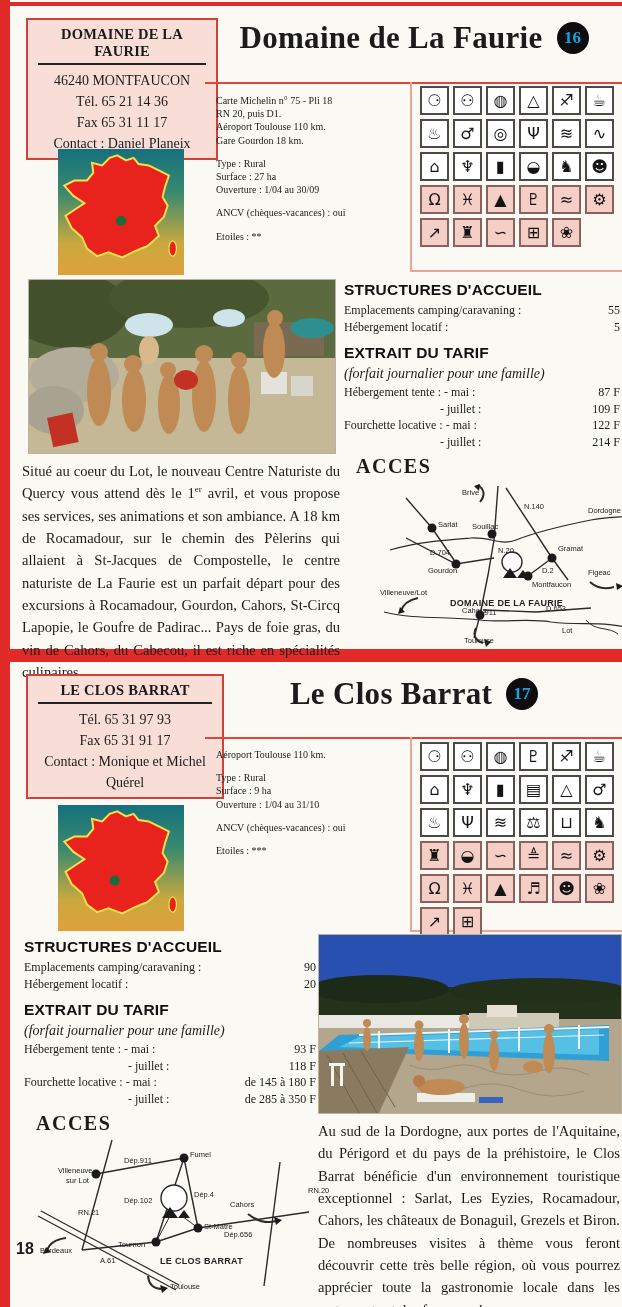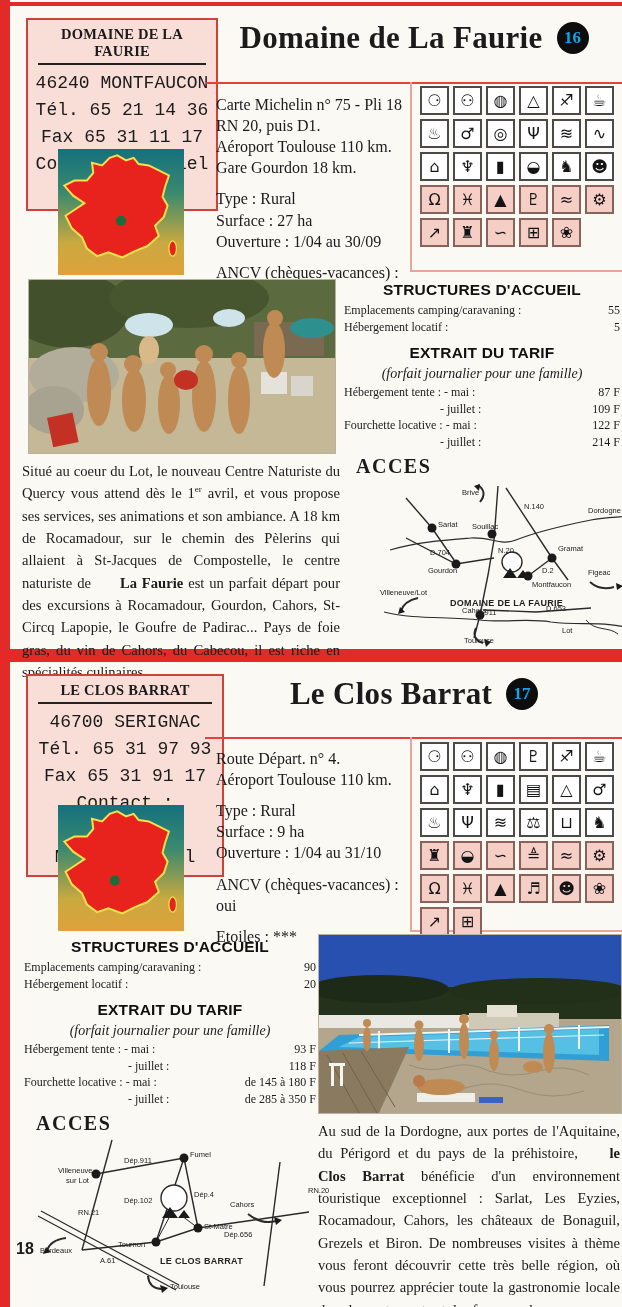--- a/index.html
+++ b/index.html
@@ -11,60 +11,60 @@
   .red-line-top{position:absolute;left:10px;top:2px;width:612px;height:4px;background:#e22a28;}
   .red-divider{position:absolute;left:0;top:649px;width:622px;height:13px;background:#e22a28;}
   .rule{position:absolute;height:2px;background:#e0443a;}
   .vrule{position:absolute;width:2px;background:#eba49b;}
   .hrule-pink{position:absolute;height:2px;background:#eba49b;}
 
   
   .card{position:absolute;background:#f9ded7;border:2px solid #cf423a;text-align:center;padding:6px 6px 4px;}
   .card .cname{font-weight:bold;font-size:14.5px;letter-spacing:.2px;border-bottom:2px solid #222;
                padding-bottom:3px;margin:0 4px 5px;}
-  .card .cline{font-size:18px;line-height:1.5;font-family:Liberation Mono, monospace;}
+  .card .cline{font-size:14px;line-height:1.5;}
 
   
   .title-row{position:absolute;display:flex;align-items:center;justify-content:center;gap:14px;}
   .big-title{font-size:31px;font-weight:bold;letter-spacing:.3px;white-space:nowrap;}
   .badge{width:32px;height:32px;border-radius:50%;background:#0d0d0d;color:#0ea5e9;display:flex;
          align-items:center;justify-content:center;font-size:17px;font-weight:bold;flex:0 0 auto;}
 
   
-  .info{position:absolute;font-size:16px;line-height:1.32;width:196px;}
+  .info{position:absolute;font-size:10px;line-height:1.32;width:196px;}
   .info .gap{height:10px;}
 
   
   .icons{position:absolute;width:200px;display:flex;flex-wrap:wrap;gap:4px;}
   .tile{width:29px;height:29px;background:#fff;border:2px solid #4a4a4a;box-sizing:border-box;
         display:flex;align-items:center;justify-content:center;font-size:16px;color:#141414;
         font-family:"DejaVu Sans",sans-serif;}
   .tile.pink{background:#f5cec5;border-color:#8a625c;}
 
   
   .france{position:absolute;}
   .france svg{display:block;}
 
   
   .photo{position:absolute;border:1px solid #b9b2a0;}
   .photo svg{display:block;}
 
   
   .sec-h{font-family:"Liberation Sans",sans-serif;font-weight:bold;font-size:15.5px;color:#101010;
          letter-spacing:.2px;margin:0 0 3px;}
-  .block{position:absolute;text-align:center;}
+  .block{position:absolute;}
   .krow{display:flex;justify-content:space-between;font-size:12px;line-height:1.38;}
   .krow .ind{padding-left:96px;}
   .krow .ind2{padding-left:104px;}
   .note{font-style:italic;font-size:14px;line-height:1.3;margin-bottom:1px;}
   .spacer8{height:9px;}
 
   
   .para{position:absolute;font-size:14.6px;line-height:1.53;text-align:justify;}
-  .para b{font-weight:bold;margin-left:24px;}
+  .para b{font-weight:normal;}
   .para sup{font-size:9px;}
 
   
   .acces-h{position:absolute;font-size:20px;font-weight:bold;letter-spacing:1.5px;}
   .roadmap{position:absolute;}
   .roadmap svg{position:absolute;left:0;top:0;}
   .mlabel{position:absolute;font-family:"Liberation Sans",sans-serif;font-size:7.5px;color:#222;
           white-space:nowrap;transform:translate(0,0);}
   .mlabel.mbold{font-weight:bold;font-size:9px;letter-spacing:.3px;}
 
@@ -274,36 +274,34 @@
       <span class="mlabel mbold" style="left: 74px; top: 118px;">DOMAINE DE LA FAURIE</span>
       <span class="mlabel" style="left: 56px; top: 128px; padding-left: 45px;">D.911</span>
       <span class="mlabel" style="left: 86px; top: 126px;">Cahors</span>
       <span class="mlabel" style="left: 170px; top: 124px;">D.653</span>
       <span class="mlabel" style="left: 186px; top: 146px;">Lot</span>
       <span class="mlabel" style="left: 88px; top: 156px;">Toulouse</span>
     </div>
 
   <div class="card" style="left:26px;top:674px;width:182px;">
     <div class="cname">LE CLOS BARRAT</div>
-    <div class="cline">46700 SERIGNAC</div>
     <div class="cline">Tél. 65 31 97 93</div>
     <div class="cline">Fax 65 31 91 17</div>
     <div class="cline">Contact : Monique et Michel Quérel</div>
   </div>
 
   <div class="title-row" style="left:210px;top:676px;width:408px;">
     <span class="big-title">Le Clos Barrat</span>
     <span class="badge">17</span>
   </div>
   <div class="rule" style="left:205px;top:737px;width:417px;"></div>
   <div class="vrule" style="left:410px;top:737px;height:195px;"></div>
   <div class="hrule-pink" style="left:410px;top:930px;width:212px;"></div>
 
   <div class="info" style="left:216px;top:748px;">
-    <div>Route Départ. n° 4.</div>
     <div>Aéroport Toulouse 110 km.</div>
     <div class="gap"></div>
     <div>Type : Rural</div>
     <div>Surface : 9 ha</div>
     <div>Ouverture : 1/04 au 31/10</div>
     <div class="gap"></div>
     <div>ANCV (chèques-vacances) : oui</div>
     <div class="gap"></div>
     <div>Etoiles : ***</div>
   </div>

